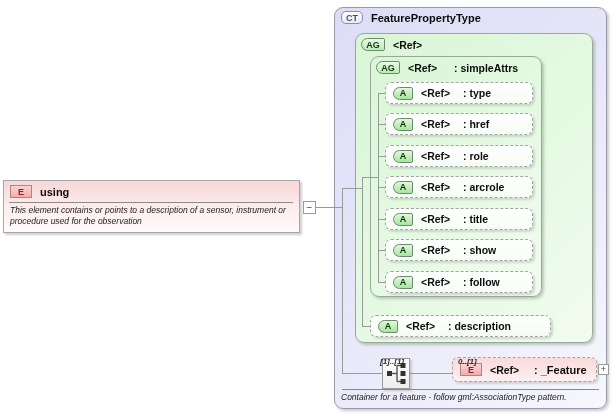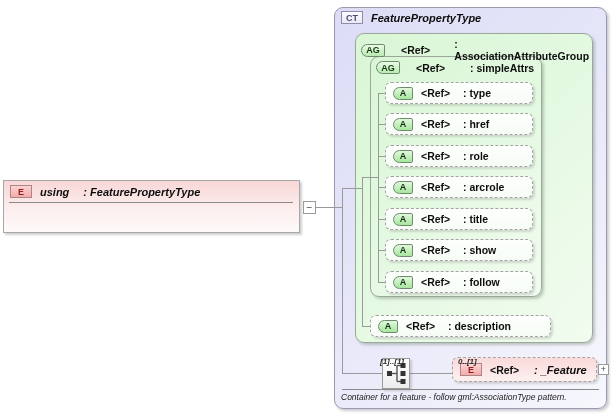--- a/index.html
+++ b/index.html
@@ -44,21 +44,21 @@
 
   .ag-box {
     border:1px solid #9aa89a;
     border-radius:9px;
     background:linear-gradient(135deg,#d9f6d6 0%, #e4f9e1 50%, #f2fcf0 100%);
     box-shadow:2px 2px 3px rgba(110,130,110,0.4);
     z-index:2;
   }
   .ag-outer { left:355px; top:33px; width:238px; height:310px; }
   .ag-inner { left:370px; top:56px; width:172px; height:241px; }
-  .ag-header { display:flex; align-items:center; padding:5px 0 0 6px;gap:8px; }
+  .ag-header { display:flex; align-items:center; padding:5px 0 0 6px; }
 
   .attr-row, .feat-row {
     border:1px dashed #a3a3a3;
     border-radius:6px;
     display:flex; align-items:center;
     box-shadow:2px 2px 2px rgba(120,120,120,0.25);
     z-index:4;
   }
   .attr-row {
     left:385px; width:148px; height:22px;
@@ -76,38 +76,38 @@
   .badge {
     display:inline-flex; align-items:center; justify-content:center;
     font-weight:bold; font-size:9px; flex:0 0 auto;
   }
   .badge-e {
     width:22px; height:13px;
     background:linear-gradient(180deg,#fcd2d2,#f4acac);
     border:1px solid #b08484; color:#8e1f1f;
   }
   .badge-ct {
-    width:22px; height:13px; border-radius:0;
+    width:22px; height:13px; border-radius:5px;
     background:linear-gradient(180deg,#fbfbfe,#e9e9f6);
     border:1px solid #8c8cac; color:#4c4c74;
   }
   .badge-ag {
     width:24px; height:13px; border-radius:7px 2px 2px 7px;
     background:linear-gradient(180deg,#eafbe5,#b9ecb1);
     border:1px solid #6e8a6e; color:#173517;
   }
   .badge-a {
     width:20px; height:13px; border-radius:7px 2px 2px 7px;
     background:linear-gradient(180deg,#e2f8dc,#a6e69e);
     border:1px solid #6e8a6e; color:#143014;
   }
 
   
   .t-bold { font-weight:bold; color:#0d0d0d; }
-  .fs11 { font-size:11px;font-style:italic; }
+  .fs11 { font-size:11px; }
   .fs10 { font-size:10.5px; }
   .gap8 { margin-left:8px; }
   .ref { font-weight:bold; color:#0d0d0d; }
   .row-ref { width:42px; margin-left:8px; }
   .hdr-ref { width:46px; margin-left:8px; }
 
   .card-label {
     position:absolute; font-size:8px; font-weight:bold; font-style:italic;
     color:#2a2a2a; z-index:5;margin-left:33px;
   }
@@ -155,37 +155,36 @@
 <div class="hline" style="left:378px; top:219px; width:7px;"></div>
 <div class="hline" style="left:378px; top:250px; width:7px;"></div>
 <div class="hline" style="left:378px; top:282px; width:7px;"></div>
 <div class="hline" style="left:342px; top:373px; width:40px;"></div>
 <div class="hline" style="left:410px; top:373px; width:42px;"></div>
 
 <div class="abs elem-box">
   <div class="elem-header">
     <span class="badge badge-e">E</span>
     <span class="t-bold fs11 gap8">using</span>
-    <span class="t-bold fs11" style="margin-left:14px;">: FeaturePropertyType</span>
   </div>
   <div class="elem-sep"></div>
+  <div class="elem-annot">This element contains or points to a description of a sensor, instrument or procedure used for the observation</div>
 </div>
 
 <div class="abs pm-box minus-box">−</div>
 
 <div class="ct-header">
   <span class="badge badge-ct">CT</span>
   <span class="t-bold fs11 gap8">FeaturePropertyType</span>
 </div>
 
 <div class="abs" style="left:355px; top:33px; width:238px; z-index:5;">
   <div class="ag-header">
     <span class="badge badge-ag">AG</span>
     <span class="ref fs10 hdr-ref">&lt;Ref&gt;</span>
-    <span class="t-bold fs10">: AssociationAttributeGroup</span>
   </div>
 </div>
 
 <div class="abs" style="left:370px; top:56px; width:172px; z-index:5;">
   <div class="ag-header">
     <span class="badge badge-ag">AG</span>
     <span class="ref fs10 hdr-ref">&lt;Ref&gt;</span>
     <span class="t-bold fs10">: simpleAttrs</span>
   </div>
 </div>

